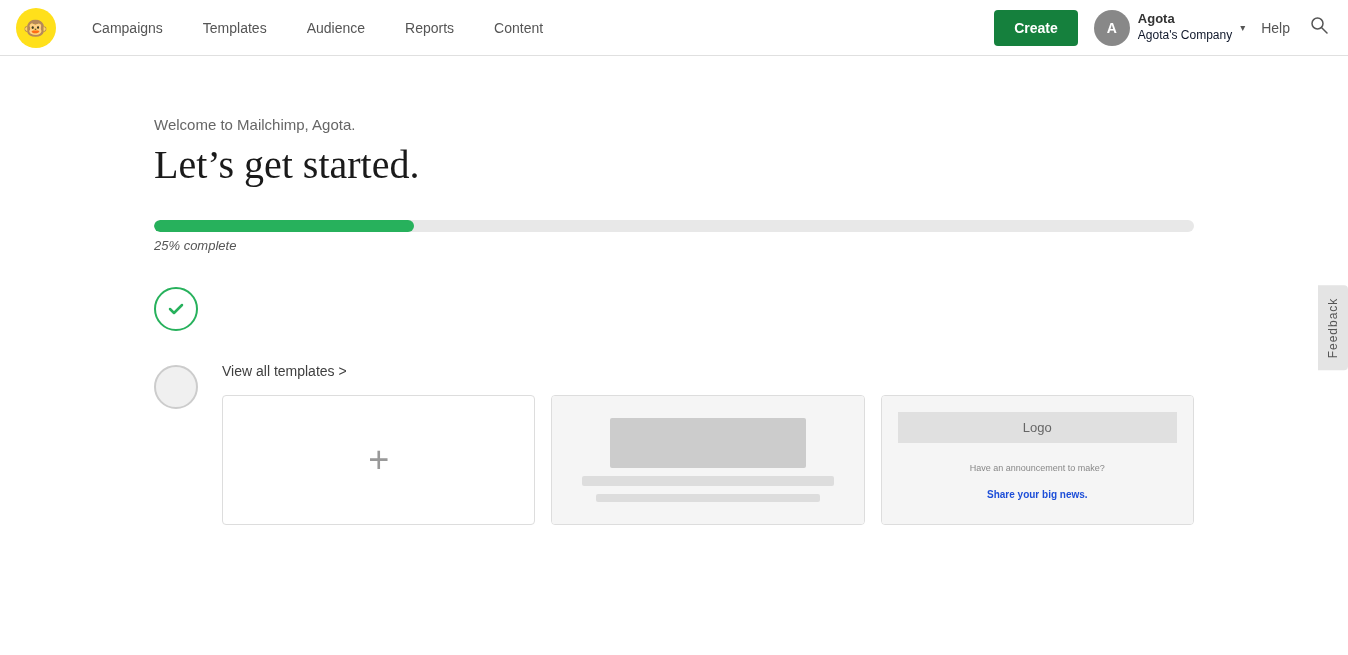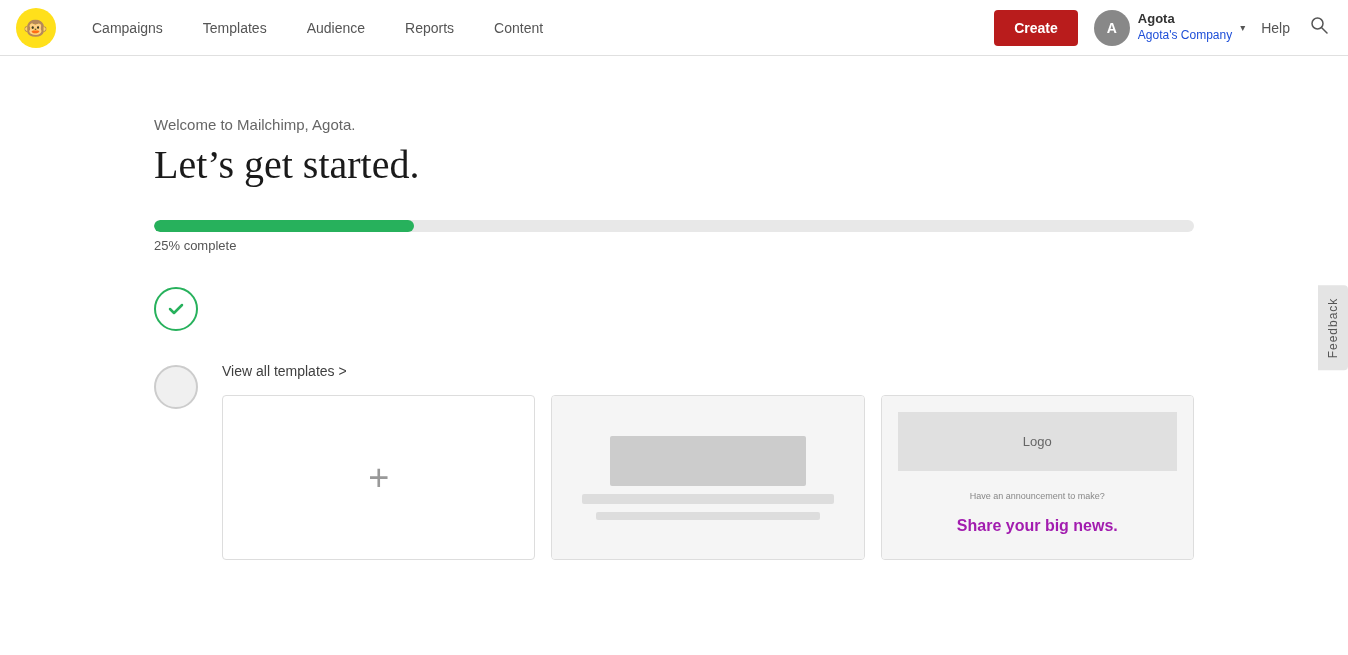--- a/index.html
+++ b/index.html
@@ -32,21 +32,21 @@
       cursor: pointer;
       text-decoration: none;
       border-radius: 4px;
     }
     .nav-right {
       display: flex;
       align-items: center;
       gap: 16px;
     }
     .create-btn {
-      background: #b91c1c;
+      background: #15803d;
       color: #fff;
       border: none;
       border-radius: 4px;
       padding: 10px 20px;
       font-size: 14px;
       font-weight: 600;
       cursor: pointer;
     }
     .user-avatar {
       width: 36px;
@@ -66,21 +66,21 @@
       gap: 8px;
       cursor: pointer;
     }
     .user-details {
       display: flex;
       flex-direction: column;
       font-size: 13px;
       line-height: 1.3;
     }
     .user-name { font-weight: 600; color: #333; }
-    .user-company { color: #1d4ed8; font-size: 12px; }
+    .user-company { color: #0f172a; font-size: 12px; }
     .chevron-icon { color: #555; font-size: 10px; }
     .help-link {
       font-size: 14px;
       color: #555;
       cursor: pointer;
     }
     .search-icon-btn {
       background: none;
       border: none;
       cursor: pointer;
@@ -104,20 +104,21 @@
       font-size: 40px;
       font-weight: 400;
       color: #1a1a1a;
       margin-bottom: 32px;
       font-family: Georgia, 'Times New Roman', serif;
     }
 
     
     .progress-container {
       margin-bottom: 17px;
+      font-style: italic;
     }
     .progress-track {
       width: 100%;
       height: 12px;
       background: #e8e8e8;
       border-radius: 6px;
       overflow: hidden;
     }
     .progress-fill {
       height: 100%;
@@ -249,38 +250,38 @@
       width: 100%;
       height: 100%;
       background: #f5f5f5;
       display: flex;
       flex-direction: column;
       padding: 16px;
     }
     .announce-logo-area {
       background: #e0e0e0;
       text-align: center;
-      padding: 22px;
+      padding: 8px;
       font-size: 13px;
       color: #666;
       margin-bottom: 12px;
     }
     .announce-body {
       padding: 8px;
       text-align: center;
     }
     .announce-tagline {
       font-size: 9px;
       color: #888;
       margin-bottom: 16px;
     }
     .announce-headline {
-      font-size: 16px;
+      font-size: 10px;
       font-weight: 700;
-      color: #a21caf;
+      color: #1d4ed8;
       text-align: center;
     }
 
     .feedback-tab-wrapper {
       position: fixed;
       right: 0;
       top: 50%;
       transform: translateY(-50%);
       z-index: 100;
     }

